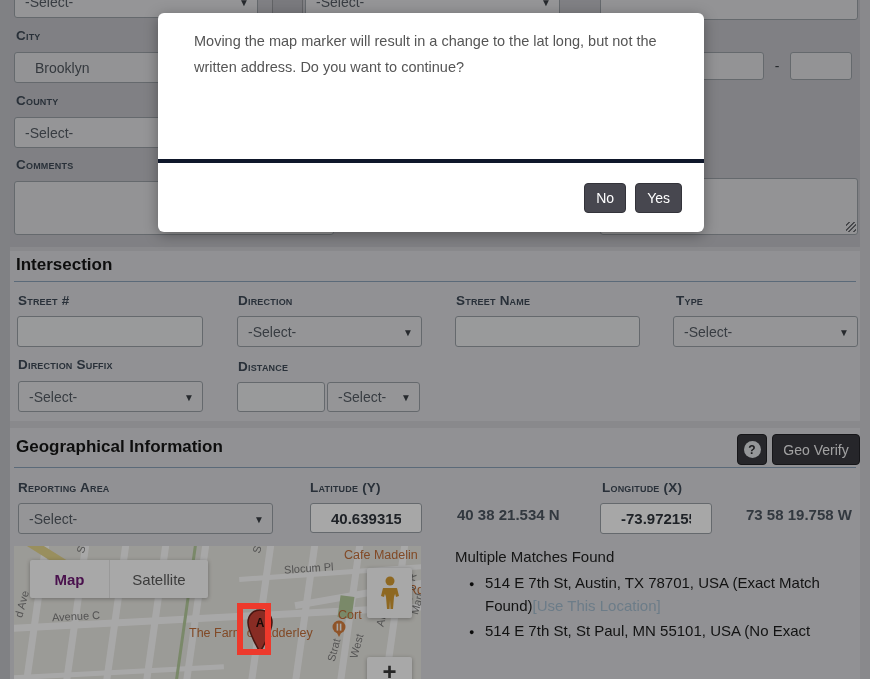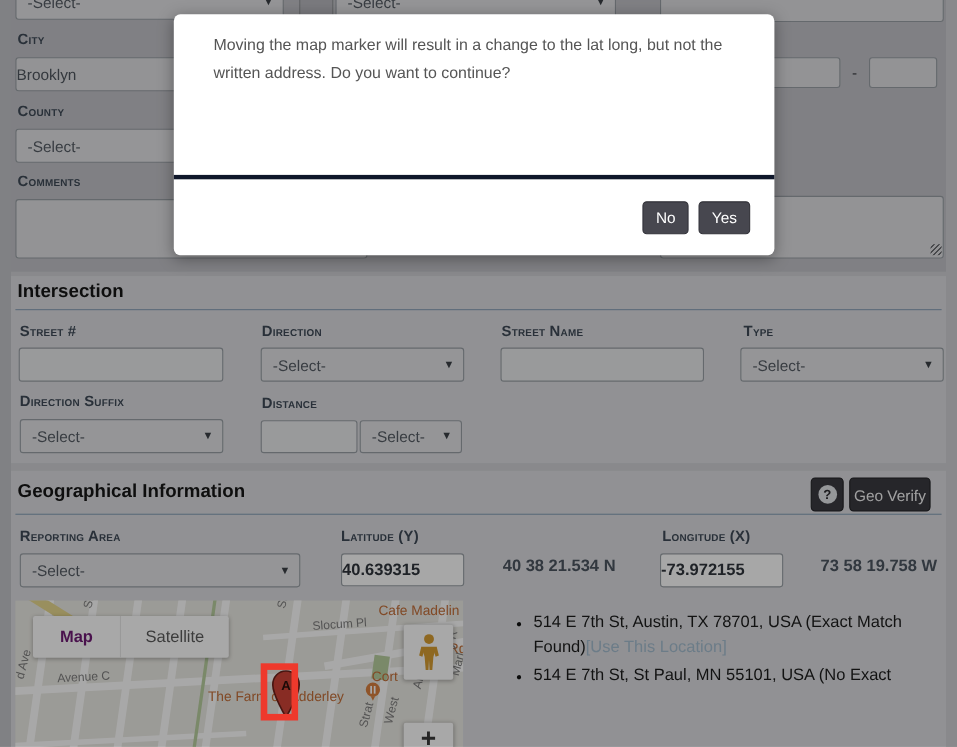--- a/index.html
+++ b/index.html
@@ -14,21 +14,21 @@
   .left-strip{position:absolute;left:0;top:0;width:10px;height:679px;background:#c3c4c8;}
 
   
   .fld-label{position:absolute;font-size:13.5px;font-weight:700;color:#3f4a57;
              font-variant:small-caps;letter-spacing:.2px;}
   .sec-heading{position:absolute;font-size:17px;font-weight:700;color:#161616;}
   .hr{position:absolute;height:0;border-top:1px solid #8ba2b8;}
 
   
   .input-box{position:absolute;background:#e9eaec;border:1px solid #9aa0a6;border-radius:3px;
-             font-size:14px;color:#50565e;padding:0 0;outline:none;}
+             font-size:14px;color:#50565e;padding:0 20px;outline:none;}
   .top-panel-field{background:#dfe0e3;border-color:#9aa0a6;}
   .white-field{background:#fdfdfd;font-weight:700;color:#2f353c;font-size:15px;}
   .select-box{position:absolute;background:#e2e3e6;border:1px solid #9aa0a6;border-radius:3px;
               display:flex;align-items:center;padding:0 24px 0 10px;font-size:14px;color:#565c64;}
   .select-box .caret{position:absolute;right:8px;top:50%;transform:translateY(-50%);
                      font-size:10px;color:#3c4046;}
   .select-box .caret::before{content:"▼";}
   textarea.input-box{resize:none;padding:6px 9px;}
   .mini-box{position:absolute;background:#b9babf;border:1px solid #95969b;border-radius:3px;}
   .dash-sep{position:absolute;display:flex;align-items:center;justify-content:center;
@@ -156,21 +156,21 @@
   <input class="input-box" style="left: 237px; top: 382px; width: 88px; height: 30px;">
   <div class="select-box" style="left:327px;top:382px;width:93px;height:30px;">
     <span>-Select-</span>
     <span class="caret"></span>
   </div>
 
   <div class="sec-heading" style="left:16px;top:437px;">Geographical Information</div>
   <div class="dark-btn" style="left:737px;top:434px;width:30px;height:31px;">
     <span class="help-circle">?</span>
   </div>
-  <div class="dark-btn" style="left:772px;top:434px;width:74px;height:31px;">Geo Verify</div>
+  <div class="dark-btn" style="left:772px;top:434px;width:88px;height:31px;">Geo Verify</div>
   <div class="hr" style="left:14px;top:467px;width:842px;"></div>
 
   <div class="fld-label" style="left:18px;top:480px;">Reporting Area</div>
   <div class="select-box" style="left:18px;top:503px;width:255px;height:31px;">
     <span>-Select-</span>
     <span class="caret"></span>
   </div>
 
   <div class="fld-label" style="left:310px;top:480px;">Latitude (Y)</div>
   <input class="input-box white-field" style="left: 310px; top: 503px; width: 112px; height: 30px;" value="40.639315">
@@ -239,20 +239,21 @@
         <path d="M18 13 L20 21 L17 22 L15 15 Z" fill="#d89e33"></path>
       </svg>
     </div>
 
     <div class="ctrl-box" style="top:111px;height:40px;font-size:24px;font-weight:700;color:#3a3a3a;align-items:flex-start;">
       <span style="line-height:30px;">+</span>
     </div>
   </div>
 
   <div id="matches">
+    <div class="title">Multiple Matches Found</div>
     <ul>
       <li><span>514 E 7th St, Austin, TX 78701, USA (Exact Match Found)</span><span class="use-link">[Use This Location]</span></li>
       <li><span>514 E 7th St, St Paul, MN 55101, USA (No Exact</span><span class="use-link"></span></li>
     </ul>
   </div>
 
   <div id="overlay"></div>
   <div id="red-annotation"></div>
 
   <div id="modal">

